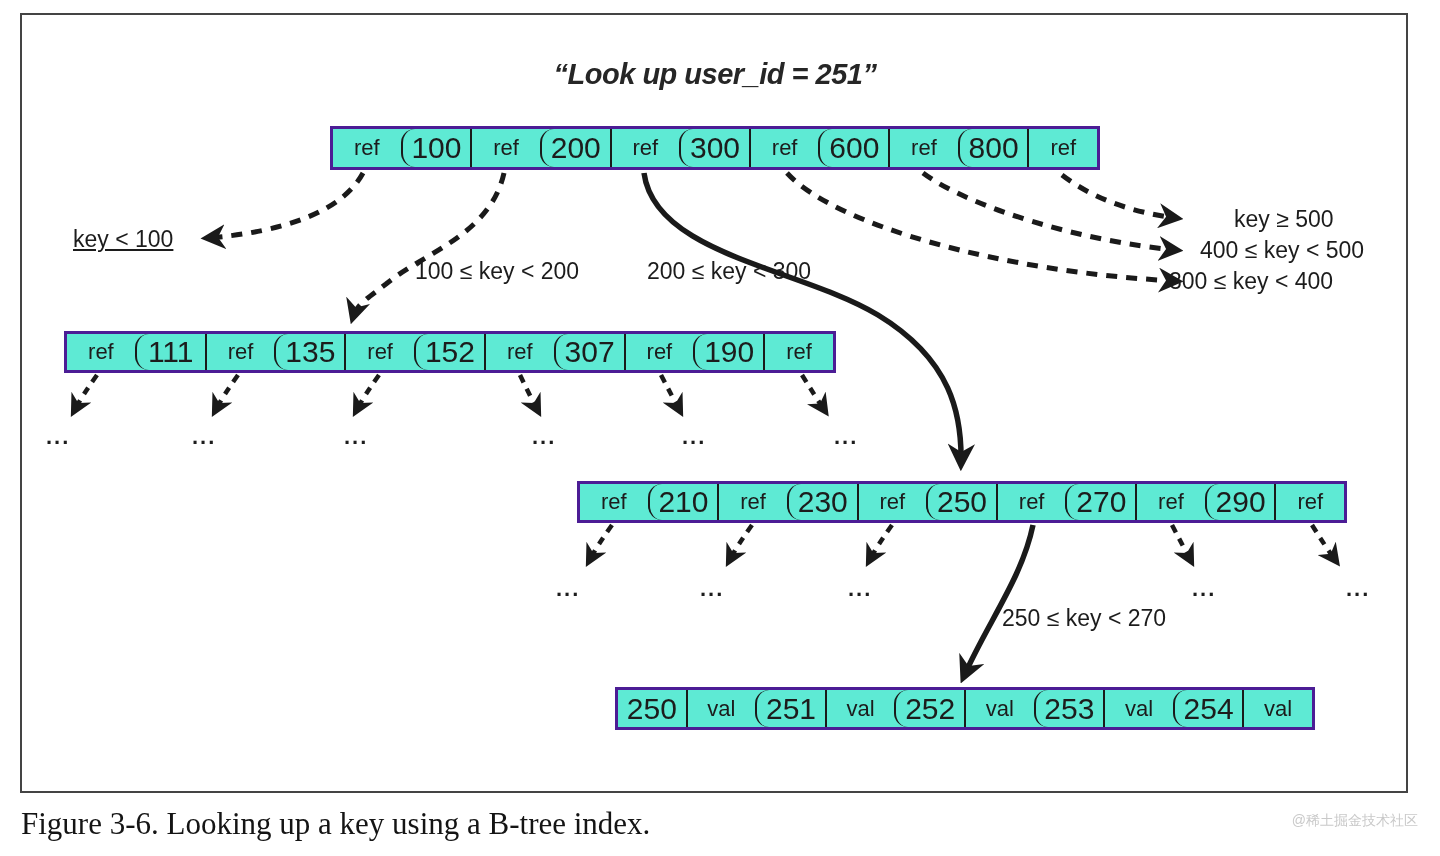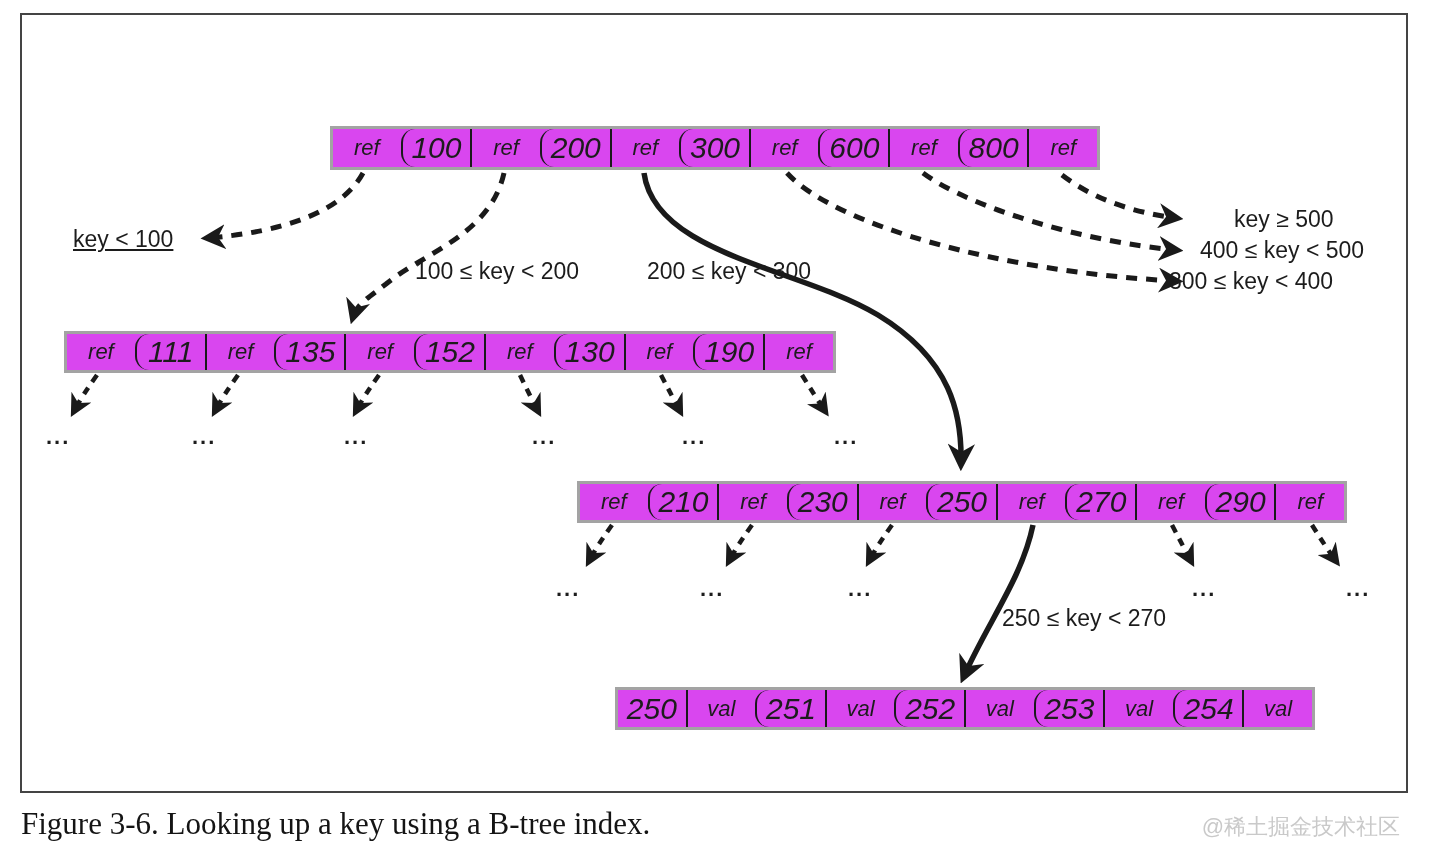--- a/index.html
+++ b/index.html
@@ -3,41 +3,42 @@
 <meta charset="utf-8">
 <style>
   html,body{margin:0;padding:0;background:#ffffff;}
   .canvas{position:relative;width:1440px;height:856px;background:#ffffff;overflow:hidden;
           font-family:"Liberation Sans",sans-serif;color:#1c1c1c;}
   .frame{position:absolute;left:20px;top:13px;width:1388px;height:780px;
          border:2px solid #444444;box-sizing:border-box;background:#ffffff;}
   .arrows{position:absolute;left:0;top:0;width:1440px;height:856px;pointer-events:none;}
   .title{position:absolute;left:450px;top:58px;width:530px;text-align:center;
          font-style:italic;font-weight:600;font-size:29px;letter-spacing:-0.5px;color:#262626;}
-  .node{position:absolute;display:flex;border:3px solid #a3a3a3;background:#d946ef;box-sizing:border-box;font-style:italic;}
+  .node{position:absolute;display:flex;border:3px solid #4c1d95;background:#5eead4;box-sizing:border-box;}
   .cell{flex:1 1 0;display:flex;align-items:center;justify-content:center;
         border-left:2px solid #1a1a1a;overflow:hidden;}
   .cell:first-child{border-left:none;}
   .cell.num{font-size:30px;border-radius:14px;}
   .cell.small{font-size:22px;}
   .lbl{position:absolute;font-size:23px;white-space:nowrap;color:#1c1c1c;}
   .dots{position:absolute;font-weight:700;font-size:22px;letter-spacing:2px;color:#1c1c1c;}
   .caption{position:absolute;left:21px;top:806px;font-family:"Liberation Serif",serif;
            font-size:31px;color:#141414;white-space:nowrap;}
-  .watermark{position:absolute;right:40px;top:812px;font-size:22px;color:#c9c9c9;white-space:nowrap;margin-left:28px;}
+  .watermark{position:absolute;right:22px;top:812px;font-size:14px;color:#c9c9c9;white-space:nowrap;margin-left:28px;}
   path.dash{fill:none;stroke:#1a1a1a;stroke-width:5;stroke-dasharray:11 9;stroke-linecap:butt;}
   path.mini{fill:none;stroke:#1a1a1a;stroke-width:4.5;stroke-dasharray:8 7;}
   path.solid{fill:none;stroke:#1a1a1a;stroke-width:5.5;}
 </style>
 </head>
 <body>
 
 <div class="canvas">
   <div class="frame"></div>
 
+  <div class="title">“Look up user_id = 251”</div>
 
   <svg class="arrows" viewBox="0 0 1440 856" xmlns="http://www.w3.org/2000/svg">
     <defs>
       <marker id="ah" viewBox="0 0 10 10" refX="7" refY="5" markerWidth="5" markerHeight="5" orient="auto-start-reverse">
         <path d="M0,0 L10,5 L0,10 L3,5 Z" fill="#1a1a1a"></path>
       </marker>
     </defs>
 
     <path class="dash" d="M363,173 C342,212 283,232 208,238" marker-end="url(#ah)"></path>
     <path class="dash" d="M504,173 C490,235 425,252 386,284 C368,298 357,304 353,317" marker-end="url(#ah)"></path>
@@ -75,21 +76,21 @@
       <div class="cell small">ref</div>
     </div>
   <div class="node" style="left:64px;top:331px;width:772px;height:42px;">
       <div class="cell small">ref</div>
       <div class="cell num">111</div>
       <div class="cell small">ref</div>
       <div class="cell num">135</div>
       <div class="cell small">ref</div>
       <div class="cell num">152</div>
       <div class="cell small">ref</div>
-      <div class="cell num">130</div>
+      <div class="cell num">307</div>
       <div class="cell small">ref</div>
       <div class="cell num">190</div>
       <div class="cell small">ref</div>
     </div>
   <div class="node" style="left:577px;top:481px;width:770px;height:42px;">
       <div class="cell small">ref</div>
       <div class="cell num">210</div>
       <div class="cell small">ref</div>
       <div class="cell num">230</div>
       <div class="cell small">ref</div>

